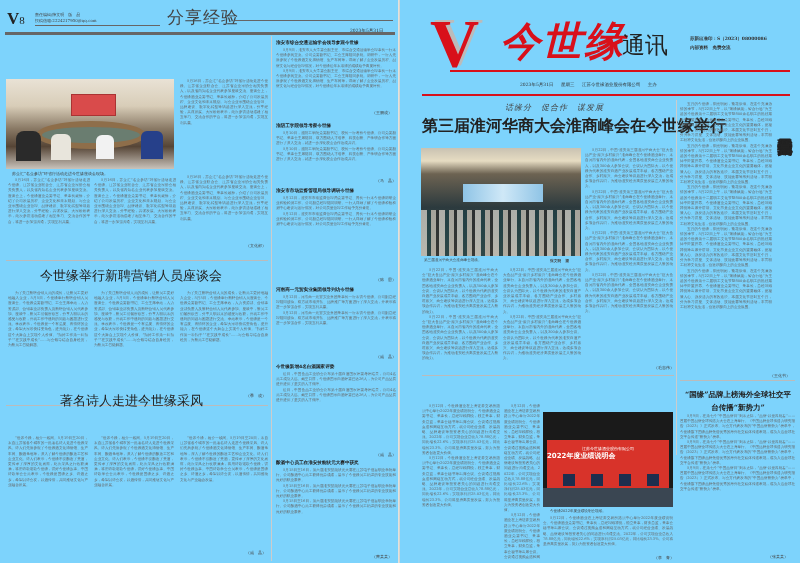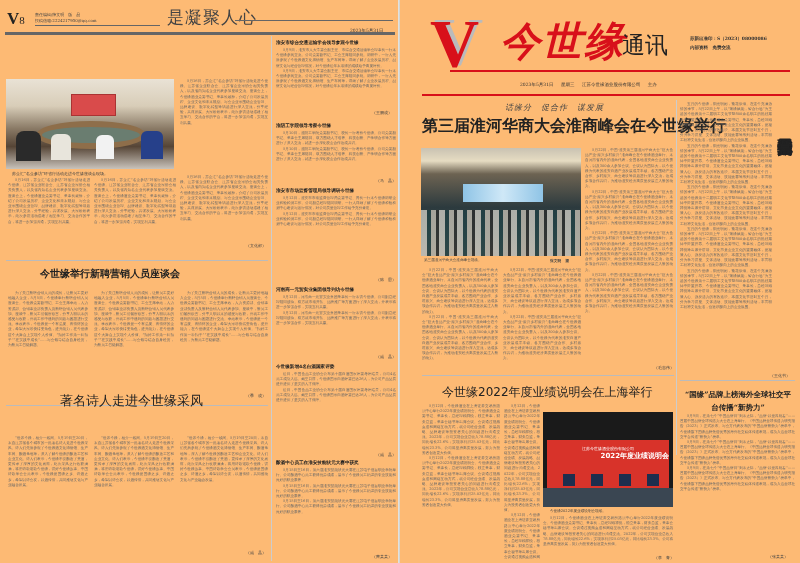--- a/index.html
+++ b/index.html
@@ -1,17 +1,17 @@
 <!DOCTYPE html>
 <html><head>
 <meta charset="utf-8">
 <style>
 *{box-sizing:border-box;margin:0;padding:0}
 body{width:800px;height:563px;background:#fff;font-family:"DejaVu Serif","Liberation Serif",serif;color:#222;position:relative;overflow:hidden}
-.page{position:absolute;top:0;height:563px;background:#fdba74}
+.page{position:absolute;top:0;height:563px;background:#7dd3fc}
 .left{left:0;width:400px}
 .right{left:400px;width:400px}
 .fold{position:absolute;left:398px;top:0;width:4px;height:563px;background:linear-gradient(90deg,#e8e8e4,#cfcfca,#e8e8e4)}
 
 .lh{position:absolute;left:5px;top:6px;width:388px;height:26px}
 .pnum{position:absolute;left:2px;top:3px;font-size:17px;font-weight:bold;font-family:"Liberation Serif",serif}
 .pnum small{font-size:11px;font-weight:normal}
 .hmeta{position:absolute;left:30px;top:6px;font-size:4px;line-height:6px;color:#444}
 .section{position:absolute;left:162px;top:0;font-size:17px;color:#444;letter-spacing:1px}
 .lh .ln1{position:absolute;left:30px;top:19px;width:125px;border-top:1px solid #666}
@@ -39,21 +39,21 @@
 <body>
 
 <div class="page left">
   <div class="lh">
     <div class="pnum"><span>V</span><small>8</small></div>
     <div class="hmeta">
       <div>责任编辑/薛文明　版　品</div>
       <div>投稿信箱:2224217950@qq.com</div>
     </div>
     <div class="ln1"></div>
-    <div class="section">是凝聚人心</div>
+    <div class="section">分享经验</div>
     <div class="ln2"></div>
     <div class="datel">2023年5月31日</div>
   </div>
   <div class="topbar"></div>
 
   <div class="photo" style="left:6px;top:79px;width:168px;height:90px;background:linear-gradient(180deg,#e9e2d5 0%,#d8cdb8 30%,#8a7a66 55%,#564536 75%,#c9c3bb 100%)">
     <div style="position:absolute;left:65px;top:15px;width:45px;height:22px;background:#d94b4b;border:1px solid #a33"></div>
     <div style="position:absolute;left:30px;top:42px;width:110px;height:28px;border:6px solid #8e6e4a;border-radius:50%;background:#6a7d70"></div>
     <div style="position:absolute;left:10px;top:52px;width:25px;height:30px;background:#2a2a2a;border-radius:8px 8px 0 0"></div>
     <div style="position:absolute;left:45px;top:55px;width:20px;height:26px;background:#e8e5dc;border-radius:6px 6px 0 0"></div>
@@ -69,21 +69,21 @@
     </div>
   <div class="txt" style="left:94px;top:178px;width:82px;height:70px">
       <p>5月16日，苏企汇“名企参访”环省行活动走进今世缘。江苏省企业联合会、江苏省企业家协会相关负责人，以及省内知名企业代表参加座谈交流。座谈会上，今世缘酒业党委书记、董事长致辞，介绍了公司发展历程、企业文化和未来规划。与会企业家围绕企业管理、品牌建设、数字化转型等话题进行深入交流，分享经验，共谋发展。大家纷纷表示，此次参访活动搭建了相互学习、交流合作的平台，将进一步加强沟通，实现互利共赢。</p>
     </div>
   <div class="txt" style="left:180px;top:175px;width:88px;height:65px">
       <p>5月16日，苏企汇“名企参访”环省行活动走进今世缘。江苏省企业联合会、江苏省企业家协会相关负责人，以及省内知名企业代表参加座谈交流。座谈会上，今世缘酒业党委书记、董事长致辞，介绍了公司发展历程、企业文化和未来规划。与会企业家围绕企业管理、品牌建设、数字化转型等话题进行深入交流，分享经验，共谋发展。大家纷纷表示，此次参访活动搭建了相互学习、交流合作的平台，将进一步加强沟通，实现互利共赢。</p>
     </div>
   <div class="cap" style="left:246px;top:243px">（文化部）</div>
 
   <div class="rule" style="left:6px;top:260px;width:262px"></div>
-  <h2 style="position:absolute;left:40px;top:267px;font-size:10px;font-weight:bold;white-space:nowrap">今世缘举行新聘营销人员座谈会</h2>
+  <h2 style="position:absolute;left:40px;top:267px;font-size:13px;font-weight:normal;white-space:nowrap">今世缘举行新聘营销人员座谈会</h2>
   <div class="txt" style="left:8px;top:291px;width:80px;height:105px">
       <p>为了关注新聘营销人员的成长，让新员工更好地融入企业，5月5日，今世缘举行新聘营销人员座谈会。今世缘党委副书记、工会主席季政，人力资源部、营销事业部负责人及新聘营销人员代表参加。座谈中，新员工们畅所欲言，分享入职以来的感受与收获，并就工作中遇到的问题与困惑进行交流。季政表示，今世缘是一个有温度、有情怀的企业，希望大家尽快转变角色，提升能力，在今世缘这个大舞台上实现个人价值。“扣好工作第一粒扣子”“在实践中成长”……与会领导结合自身经历，为新员工答疑解惑。</p>
     </div>
   <div class="txt" style="left:94px;top:291px;width:80px;height:105px">
       <p>为了关注新聘营销人员的成长，让新员工更好地融入企业，5月5日，今世缘举行新聘营销人员座谈会。今世缘党委副书记、工会主席季政，人力资源部、营销事业部负责人及新聘营销人员代表参加。座谈中，新员工们畅所欲言，分享入职以来的感受与收获，并就工作中遇到的问题与困惑进行交流。季政表示，今世缘是一个有温度、有情怀的企业，希望大家尽快转变角色，提升能力，在今世缘这个大舞台上实现个人价值。“扣好工作第一粒扣子”“在实践中成长”……与会领导结合自身经历，为新员工答疑解惑。</p>
     </div>
   <div class="txt" style="left:180px;top:291px;width:88px;height:100px">
       <p>为了关注新聘营销人员的成长，让新员工更好地融入企业，5月5日，今世缘举行新聘营销人员座谈会。今世缘党委副书记、工会主席季政，人力资源部、营销事业部负责人及新聘营销人员代表参加。座谈中，新员工们畅所欲言，分享入职以来的感受与收获，并就工作中遇到的问题与困惑进行交流。季政表示，今世缘是一个有温度、有情怀的企业，希望大家尽快转变角色，提升能力，在今世缘这个大舞台上实现个人价值。“扣好工作第一粒扣子”“在实践中成长”……与会领导结合自身经历，为新员工答疑解惑。</p>
     </div>
   <div class="cap" style="left:246px;top:393px">（季　成）</div>
@@ -207,33 +207,32 @@
   <div class="rule" style="left:280px;top:380px;width:115px"></div>
   <h3 style="position:absolute;left:282px;top:388px;width:112px;font-size:7.5px;line-height:13px;text-align:center;font-family:'DejaVu Serif',serif">“国缘”品牌上榜海外全球社交平台传播“新势力”</h3>
   <div class="txt" style="left:280px;top:414px;width:115px;height:138px">
       <p>5月9日，在第七个“中国品牌日”到来之际，“品牌·以世界观看”——首届中国品牌全球传播力大会在上海举行。《中国品牌全球传播力研究报告（2023）》正式发布。与会方代表发布的“中国品牌新势力”榜单中，今世缘旗下国缘品牌凭借优秀的海外社交媒体传播表现，成功入选全球社交平台传播“新势力”榜单。</p>
       <p>5月9日，在第七个“中国品牌日”到来之际，“品牌·以世界观看”——首届中国品牌全球传播力大会在上海举行。《中国品牌全球传播力研究报告（2023）》正式发布。与会方代表发布的“中国品牌新势力”榜单中，今世缘旗下国缘品牌凭借优秀的海外社交媒体传播表现，成功入选全球社交平台传播“新势力”榜单。</p>
       <p>5月9日，在第七个“中国品牌日”到来之际，“品牌·以世界观看”——首届中国品牌全球传播力大会在上海举行。《中国品牌全球传播力研究报告（2023）》正式发布。与会方代表发布的“中国品牌新势力”榜单中，今世缘旗下国缘品牌凭借优秀的海外社交媒体传播表现，成功入选全球社交平台传播“新势力”榜单。</p>
     </div>
   <div class="cap" style="left:368px;top:554px">（张某某）</div>
 
   <div class="rule" style="left:22px;top:375px;width:252px"></div>
-  <h2 style="position:absolute;left:42px;top:384px;font-size:12px;font-weight:normal;white-space:nowrap">今世缘2022年度业绩说明会在上海举行</h2>
   <div class="txt" style="left:22px;top:404px;width:78px;height:155px">
       <p>5月12日，今世缘酒业在上海证券交易所路演中心举行2022年度业绩说明会。今世缘酒业党委书记、董事长，总经理顾祥悦，独立董事，财务总监，董事会秘书等出席会议。会议通过视频直播和网络互动方式，就公司经营业绩、发展战略、品牌建设等投资者关心的问题进行沟通交流。2022年，公司实现营业总收入78.88亿元，同比增长22.6%；实现净利润25.03亿元，同比增长23.3%。公司将坚持高质量发展，努力为投资者创造更大价值。</p>
       <p>5月12日，今世缘酒业在上海证券交易所路演中心举行2022年度业绩说明会。今世缘酒业党委书记、董事长，总经理顾祥悦，独立董事，财务总监，董事会秘书等出席会议。会议通过视频直播和网络互动方式，就公司经营业绩、发展战略、品牌建设等投资者关心的问题进行沟通交流。2022年，公司实现营业总收入78.88亿元，同比增长22.6%；实现净利润25.03亿元，同比增长23.3%。公司将坚持高质量发展，努力为投资者创造更大价值。</p>
     </div>
   <div class="txt" style="left:104px;top:404px;width:36px;height:155px">
       <p>5月12日，今世缘酒业在上海证券交易所路演中心举行2022年度业绩说明会。今世缘酒业党委书记、董事长，总经理顾祥悦，独立董事，财务总监，董事会秘书等出席会议。会议通过视频直播和网络互动方式，就公司经营业绩、发展战略、品牌建设等投资者关心的问题进行沟通交流。2022年，公司实现营业总收入78.88亿元，同比增长22.6%；实现净利润25.03亿元，同比增长23.3%。公司将坚持高质量发展，努力为投资者创造更大价值。</p>
       <p>5月12日，今世缘酒业在上海证券交易所路演中心举行2022年度业绩说明会。今世缘酒业党委书记、董事长，总经理顾祥悦，独立董事，财务总监，董事会秘书等出席会议。会议通过视频直播和网络互动方式，就公司经营业绩、发展战略、品牌建设等投资者关心的问题进行沟通交流。2022年，公司实现营业总收入78.88亿元，同比增长22.6%；实现净利润25.03亿元，同比增长23.3%。公司将坚持高质量发展，努力为投资者创造更大价值。</p>
     </div>
   <div class="photo" style="left:143px;top:412px;width:130px;height:95px;background:#1a1a1a">
     <div style="position:absolute;left:4px;top:28px;width:122px;height:50px;background:#d8332a">
       <div style="font-size:4px;color:#fff;text-align:center;margin-top:6px;font-family:'DejaVu Sans',sans-serif">江苏今世缘酒业股份有限公司</div>
-      <div style="font-size:7px;color:#fff;text-align:right;font-weight:bold;font-family:'DejaVu Sans',sans-serif">2022年度业绩说明会</div>
+      <div style="font-size:7px;color:#fff;text-align:left;font-weight:bold;font-family:'DejaVu Sans',sans-serif">2022年度业绩说明会</div>
     </div>
     <div style="position:absolute;left:12px;top:62px;width:108px;height:12px;background:repeating-linear-gradient(90deg,transparent 0 8px,#1e2e4e 8px 20px,transparent 20px 28px)"></div>
     <div style="position:absolute;left:0;top:76px;width:130px;height:19px;background:#3a4652"></div>
   </div>
   <div class="cap" style="left:150px;top:509px;font-size:3.6px">今世缘2022年度业绩说明会现场。</div>
   <div class="txt" style="left:143px;top:516px;width:130px;height:35px">
       <p>5月12日，今世缘酒业在上海证券交易所路演中心举行2022年度业绩说明会。今世缘酒业党委书记、董事长，总经理顾祥悦，独立董事，财务总监，董事会秘书等出席会议。会议通过视频直播和网络互动方式，就公司经营业绩、发展战略、品牌建设等投资者关心的问题进行沟通交流。2022年，公司实现营业总收入78.88亿元，同比增长22.6%；实现净利润25.03亿元，同比增长23.3%。公司将坚持高质量发展，努力为投资者创造更大价值。</p>
     </div>
   <div class="cap" style="left:254px;top:555px">（李　青）</div>
 </div>

